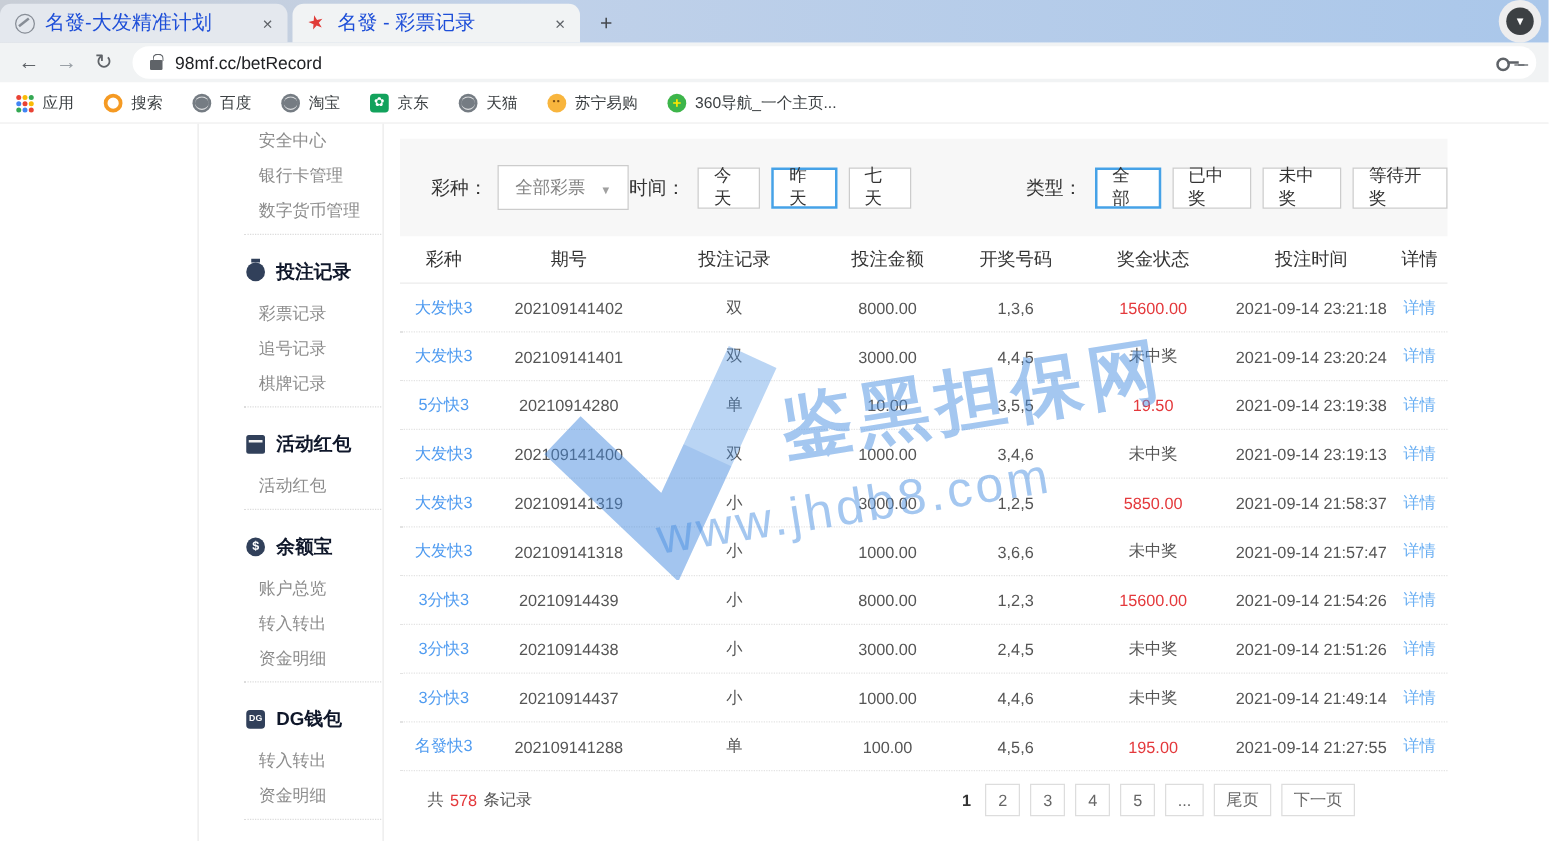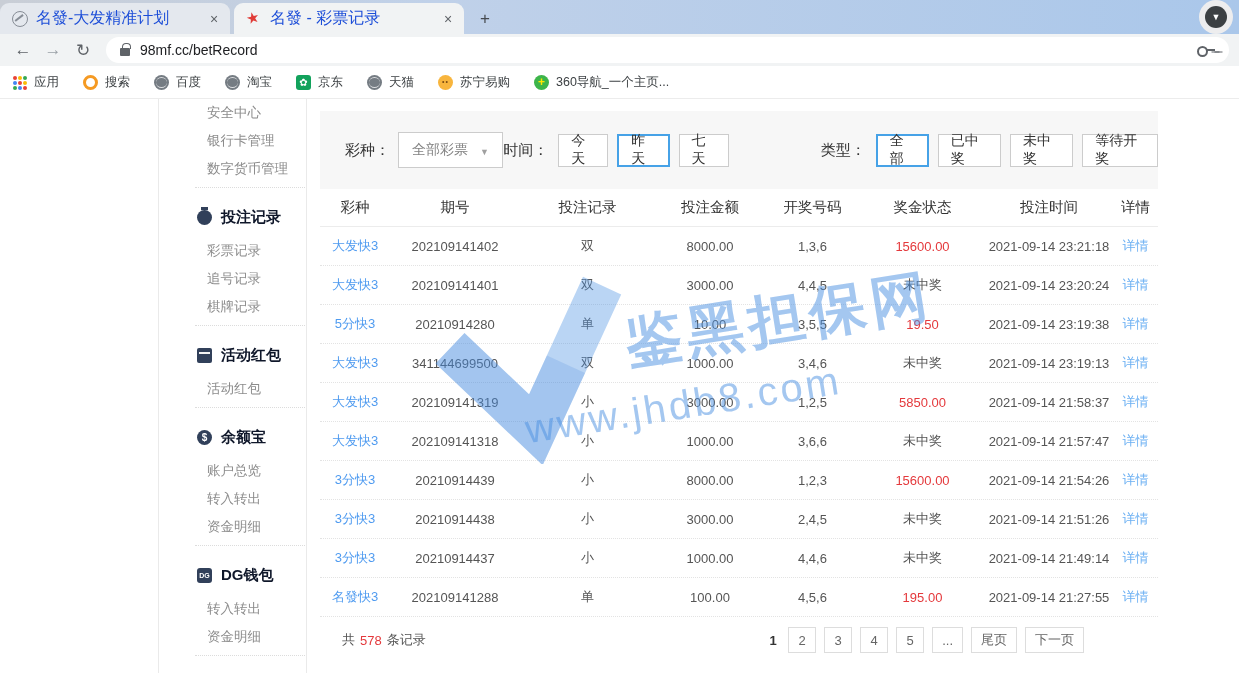--- a/index.html
+++ b/index.html
@@ -358,21 +358,21 @@
             <span data-name="bet-content">单</span>
             <span data-name="bet-amount">10.00</span>
             <span data-name="draw-numbers">3,5,5</span>
             <span data-name="prize-status" class="win">19.50</span>
             <span data-name="bet-time">2021-09-14 23:19:38</span>
             <span class="link detail" data-name="detail-link">详情</span>
           </div>
 
           <div class="trow cols" data-name="table-row">
             <span class="link" data-name="lottery-name-link">大发快3</span>
-            <span data-name="period-number">341144699500</span>
+            <span data-name="period-number">202109141400</span>
             <span data-name="bet-content">双</span>
             <span data-name="bet-amount">1000.00</span>
             <span data-name="draw-numbers">3,4,6</span>
             <span data-name="prize-status" class="lose">未中奖</span>
             <span data-name="bet-time">2021-09-14 23:19:13</span>
             <span class="link detail" data-name="detail-link">详情</span>
           </div>
 
           <div class="trow cols" data-name="table-row">
             <span class="link" data-name="lottery-name-link">大发快3</span>

